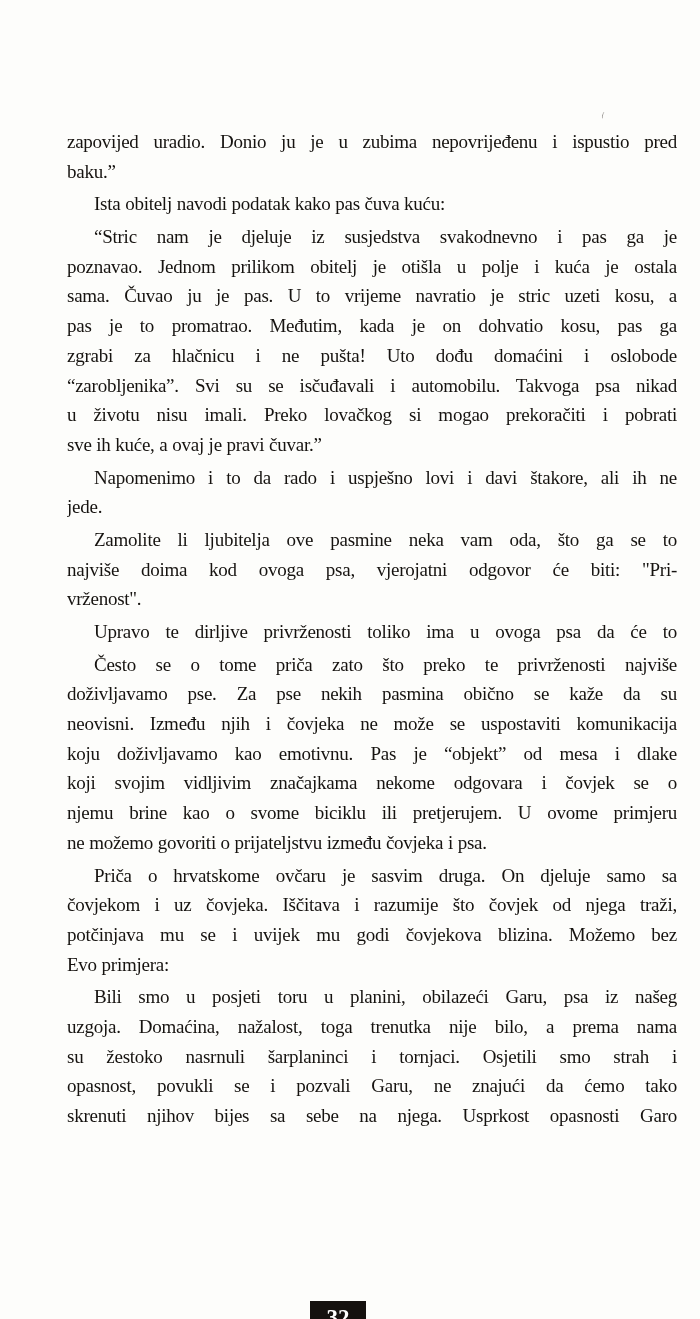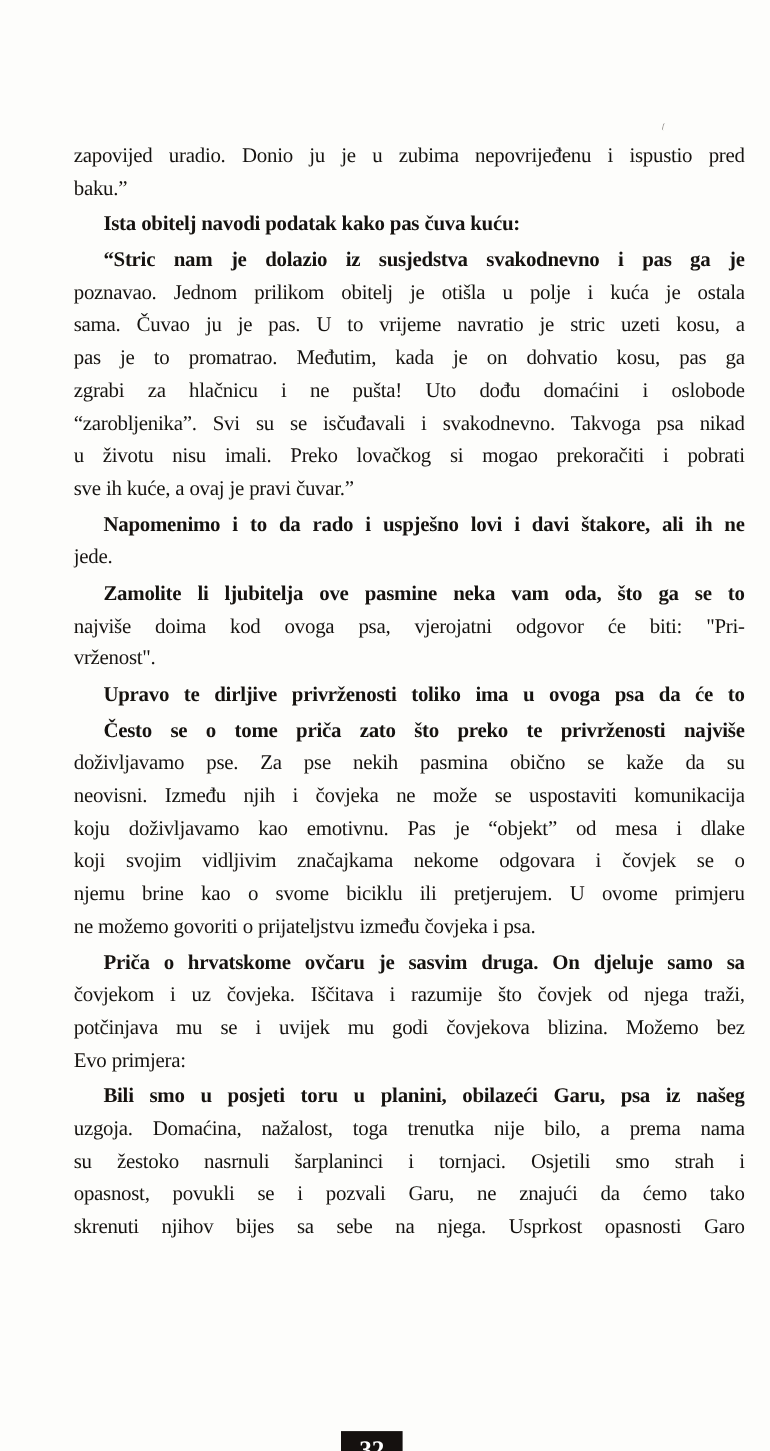--- a/index.html
+++ b/index.html
@@ -24,21 +24,21 @@
     font-size: 19px;
     line-height: 29.7px;
     height: 29.7px;
     overflow: hidden;
     letter-spacing: -0.25px;
     word-spacing: 0.2px;
     text-align: justify;
     text-align-last: justify;
   }
   .line.unjust { text-align-last: left; }
-  .line.indent { padding-left: 27px; font-weight: bold; }
+  .line.indent { padding-left: 27px; }
   .page-badge {
     position: absolute;
     left: 310px; top: 1301px;
     width: 56px; height: 34px;
     background: var(--badge-bg, #15110f);
     color: var(--badge-ink, #ffffff);
     display: flex; align-items: center; justify-content: center;
     font-weight: bold;
     font-size: 23px;
   }
@@ -60,26 +60,26 @@
 
   <main class="text-block">
       <div class="para">
         <div class="line">zapovijed uradio. Donio ju je u zubima nepovrijeđenu i ispustio pred</div>
         <div class="line unjust">baku.”</div>
       </div>
       <div class="para">
         <div class="line unjust indent">Ista obitelj navodi podatak kako pas čuva kuću:</div>
       </div>
       <div class="para">
-        <div class="line indent">“Stric nam je dolazio iz susjedstva svakodnevno i pas ga je</div>
+        <div class="line indent">“Stric nam je djeluje iz susjedstva svakodnevno i pas ga je</div>
         <div class="line">poznavao. Jednom prilikom obitelj je otišla u polje i kuća je ostala</div>
         <div class="line">sama. Čuvao ju je pas. U to vrijeme navratio je stric uzeti kosu, a</div>
         <div class="line">pas je to promatrao. Međutim, kada je on dohvatio kosu, pas ga</div>
         <div class="line">zgrabi za hlačnicu i ne pušta! Uto dođu domaćini i oslobode</div>
-        <div class="line">“zarobljenika”. Svi su se isčuđavali i svakodnevno. Takvoga psa nikad</div>
+        <div class="line">“zarobljenika”. Svi su se isčuđavali i automobilu. Takvoga psa nikad</div>
         <div class="line">u životu nisu imali. Preko lovačkog si mogao prekoračiti i pobrati</div>
         <div class="line unjust">sve ih kuće, a ovaj je pravi čuvar.”</div>
       </div>
       <div class="para">
         <div class="line indent">Napomenimo i to da rado i uspješno lovi i davi štakore, ali ih ne</div>
         <div class="line unjust">jede.</div>
       </div>
       <div class="para">
         <div class="line indent">Zamolite li ljubitelja ove pasmine neka vam oda, što ga se to</div>
         <div class="line">najviše doima kod ovoga psa, vjerojatni odgovor će biti: "Pri-</div>

